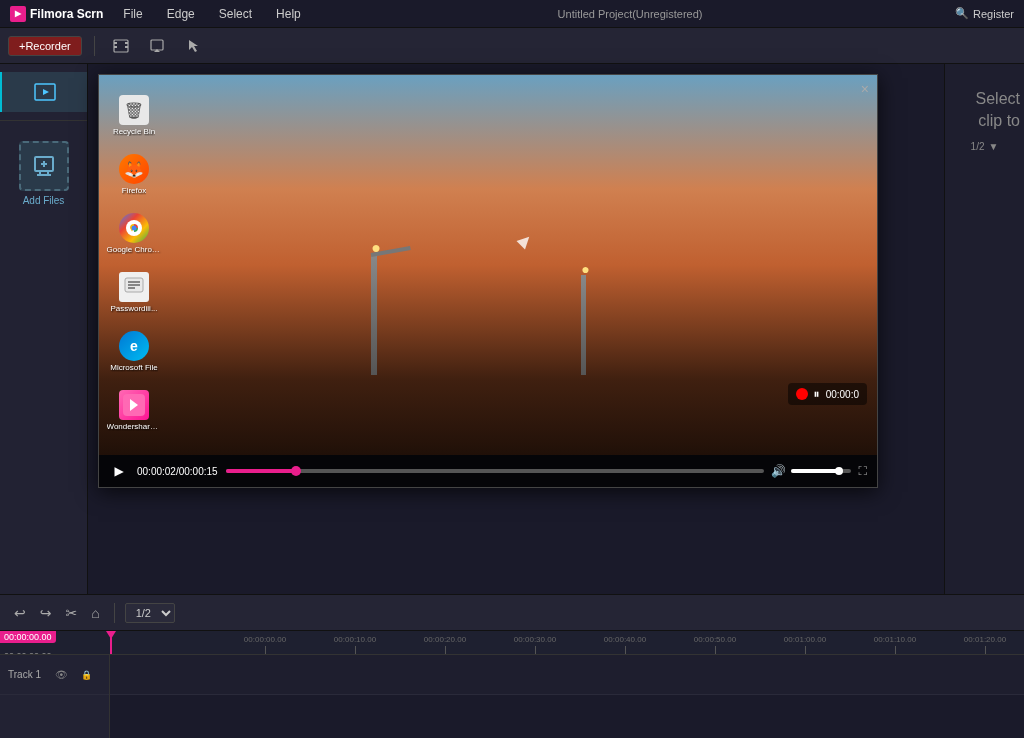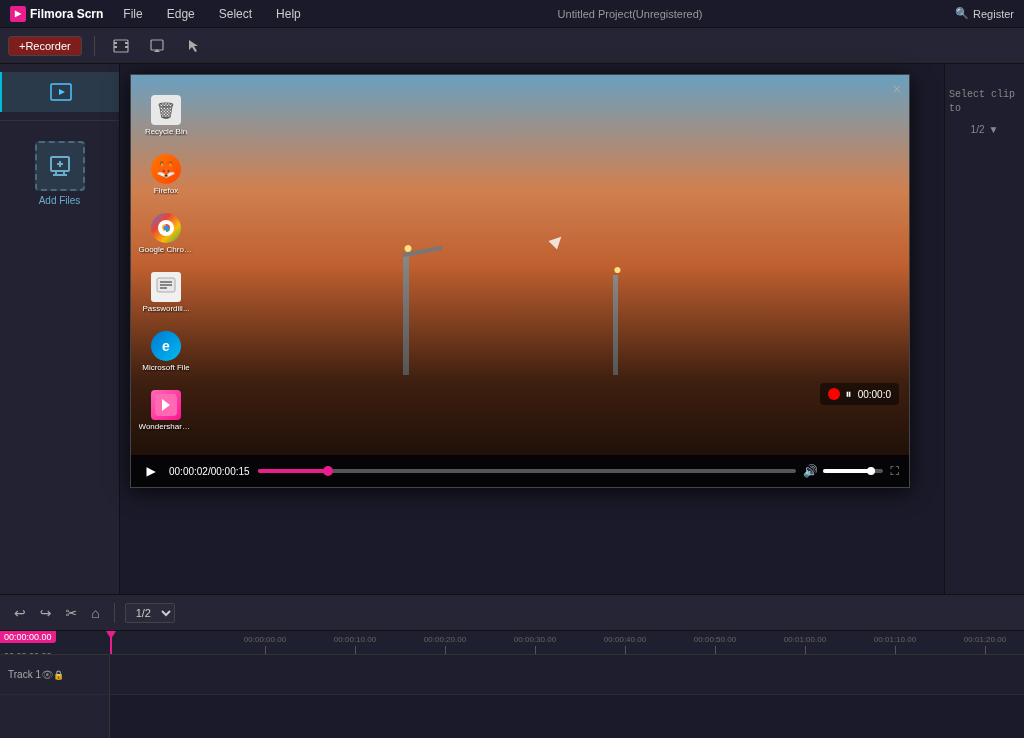--- a/index.html
+++ b/index.html
@@ -107,21 +107,21 @@
 
     
     .main-area {
       display: flex;
       height: calc(738px - 28px - 36px - 120px - 24px);
       
     }
 
     
     .left-panel {
-      width: 120px;
+      width: 88px;
       background: #222233;
       border-right: 1px solid #111;
       display: flex;
       flex-direction: column;
     }
     .left-panel-icons {
       display: flex;
       flex-direction: column;
       padding: 8px 0;
     }
@@ -409,25 +409,24 @@
       width: 80px;
       background: #1e1e2e;
       display: flex;
       flex-direction: column;
       align-items: center;
       padding-top: 20px;
       border-left: 1px solid #111;
     }
     .select-clip-text {
       color: #888;
-      font-size: 10px;
-      text-align: left;
+      font-size: 16px;
+      text-align: right;
       line-height: 1.4;
       padding: 4px;
-      font-family: Liberation Mono, monospace;
     }
 
     
     .bottom-controls {
       height: 36px;
       background: #252535;
       display: flex;
       align-items: center;
       padding: 0 10px;
       gap: 6px;
@@ -523,21 +522,21 @@
       background: #222233;
       border-right: 1px solid #333;
       display: flex;
       flex-direction: column;
     }
     .track-label-item {
       height: 40px;
       display: flex;
       align-items: center;
       padding: 0 8px;
-      gap: 0;
+      gap: 14px;
       border-bottom: 1px solid #2a2a3a;
     }
     .track-name {
       color: #aaa;
       font-size: 10px;
     }
     .track-icon-small {
       color: #888;
       font-size: 10px;
     }

